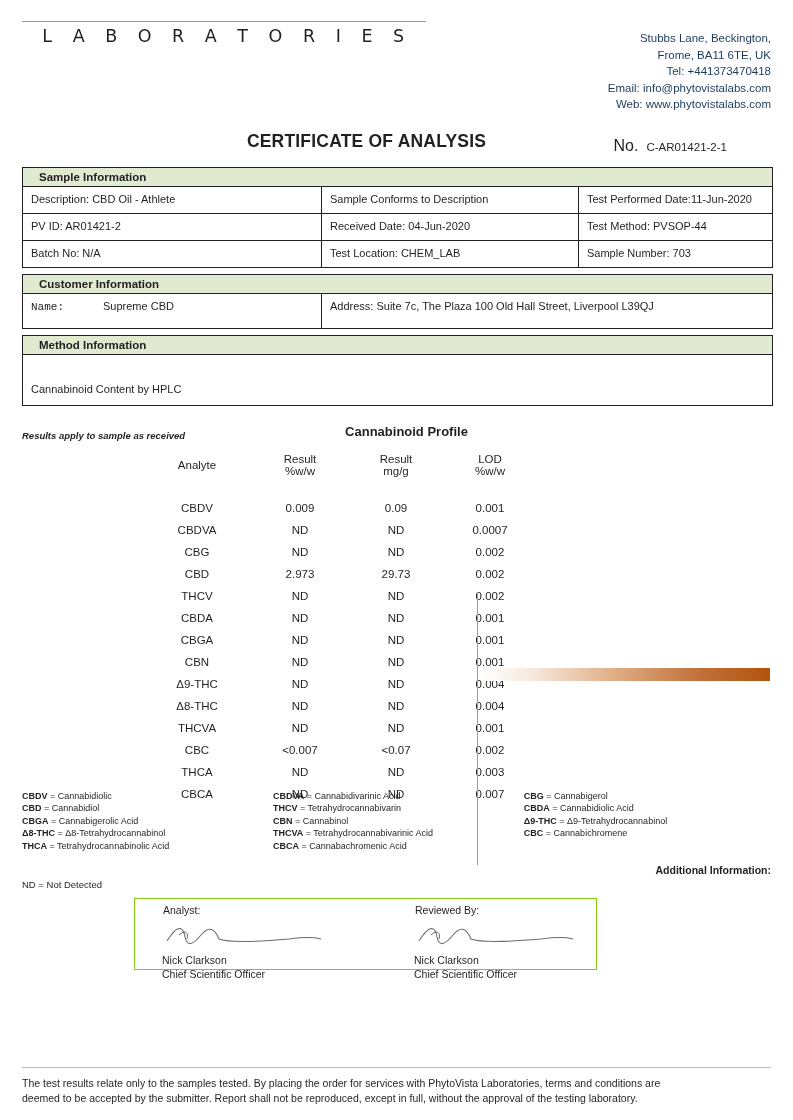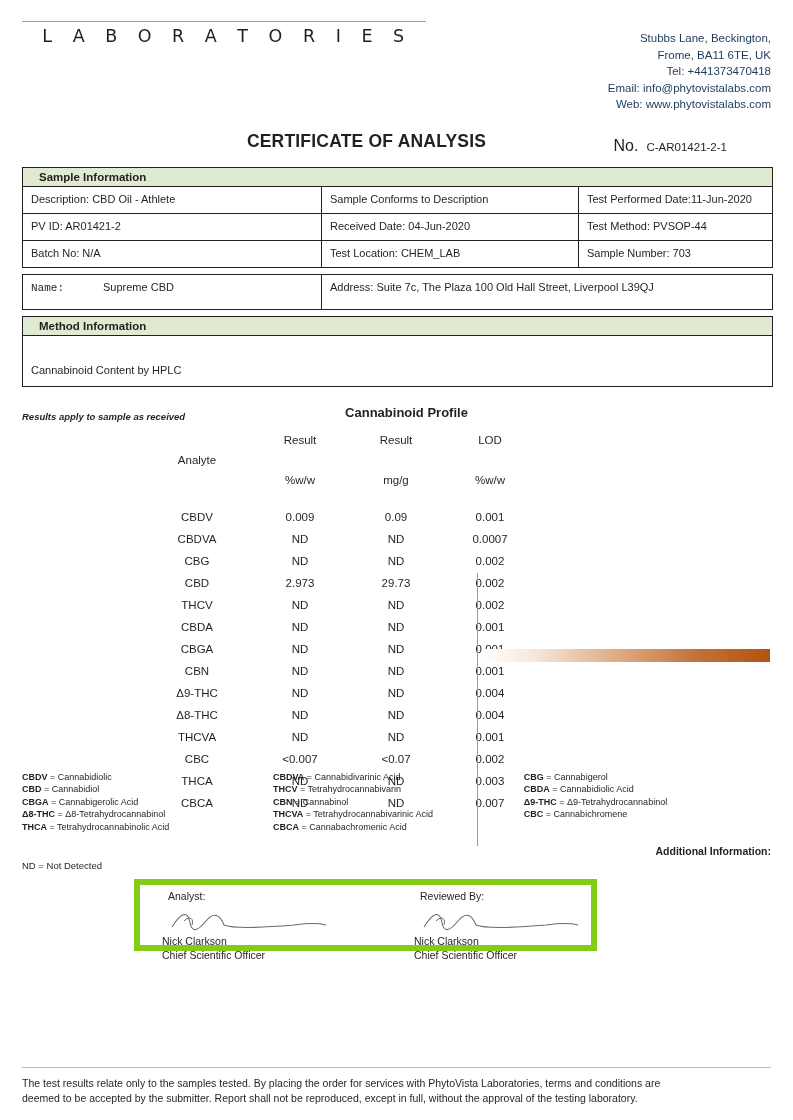--- a/index.html
+++ b/index.html
@@ -165,21 +165,21 @@
     margin: 14px 0 0 120px;
     border-collapse: collapse;
     font-size: 11.5px;
   }
   .an-table th {
     font-weight: normal;
     font-size: 11.5px;
     padding: 0 0 2px 0;
     text-align: center;
   }
-  .an-table th .u2 { display: block; margin-top: 28px; }
+  .an-table th .u2 { display: block; }
   .an-table td {
     text-align: center;
     padding: 3px 0;
     height: 16px;
   }
   .col-analyte { width: 110px; }
   .col-res1 { width: 96px; }
   .col-res2 { width: 96px; }
   .col-lod { width: 92px; }
   .spacer-row td { height: 18px; padding: 0; }
@@ -226,21 +226,21 @@
   }
   .addl .hd { font-weight: bold; font-size: 10.5px; text-align: right; }
   .addl .nd { margin-top: 3px; font-size: 9.5px; }
 
   
   .sign-box {
     position: relative;
     margin: 8px 0 0 112px;
     width: 463px;
     height: 72px;
-    border: 6px solid #84cc16;
+    border: 1px solid #84cc16;
     box-sizing: border-box;
   }
   .sign-col {
     position: absolute;
     top: 5px;
     font-size: 10.5px;
   }
   .sign-col.left { left: 28px; }
   .sign-col.right { left: 280px; }
   .sig-svg { position: absolute; top: 16px; }
@@ -320,20 +320,21 @@
       <tr>
         <td>Batch No: N/A</td>
         <td>Test Location: CHEM_LAB</td>
         <td>Sample Number:  703</td>
       </tr>
     </tbody>
       </table>
   </div>
 
   <div class="sec">
+    <div class="band">Customer Information</div>
     <table class="grid">
       <tbody>
           <tr class="cust-row">
         <td style="width:282px;">
           <span class="name-label">Name:</span><span>Supreme CBD</span>
         </td>
         <td>Address: Suite 7c, The Plaza 100 Old Hall Street, Liverpool L39QJ</td>
       </tr>
     </tbody>
       </table>

